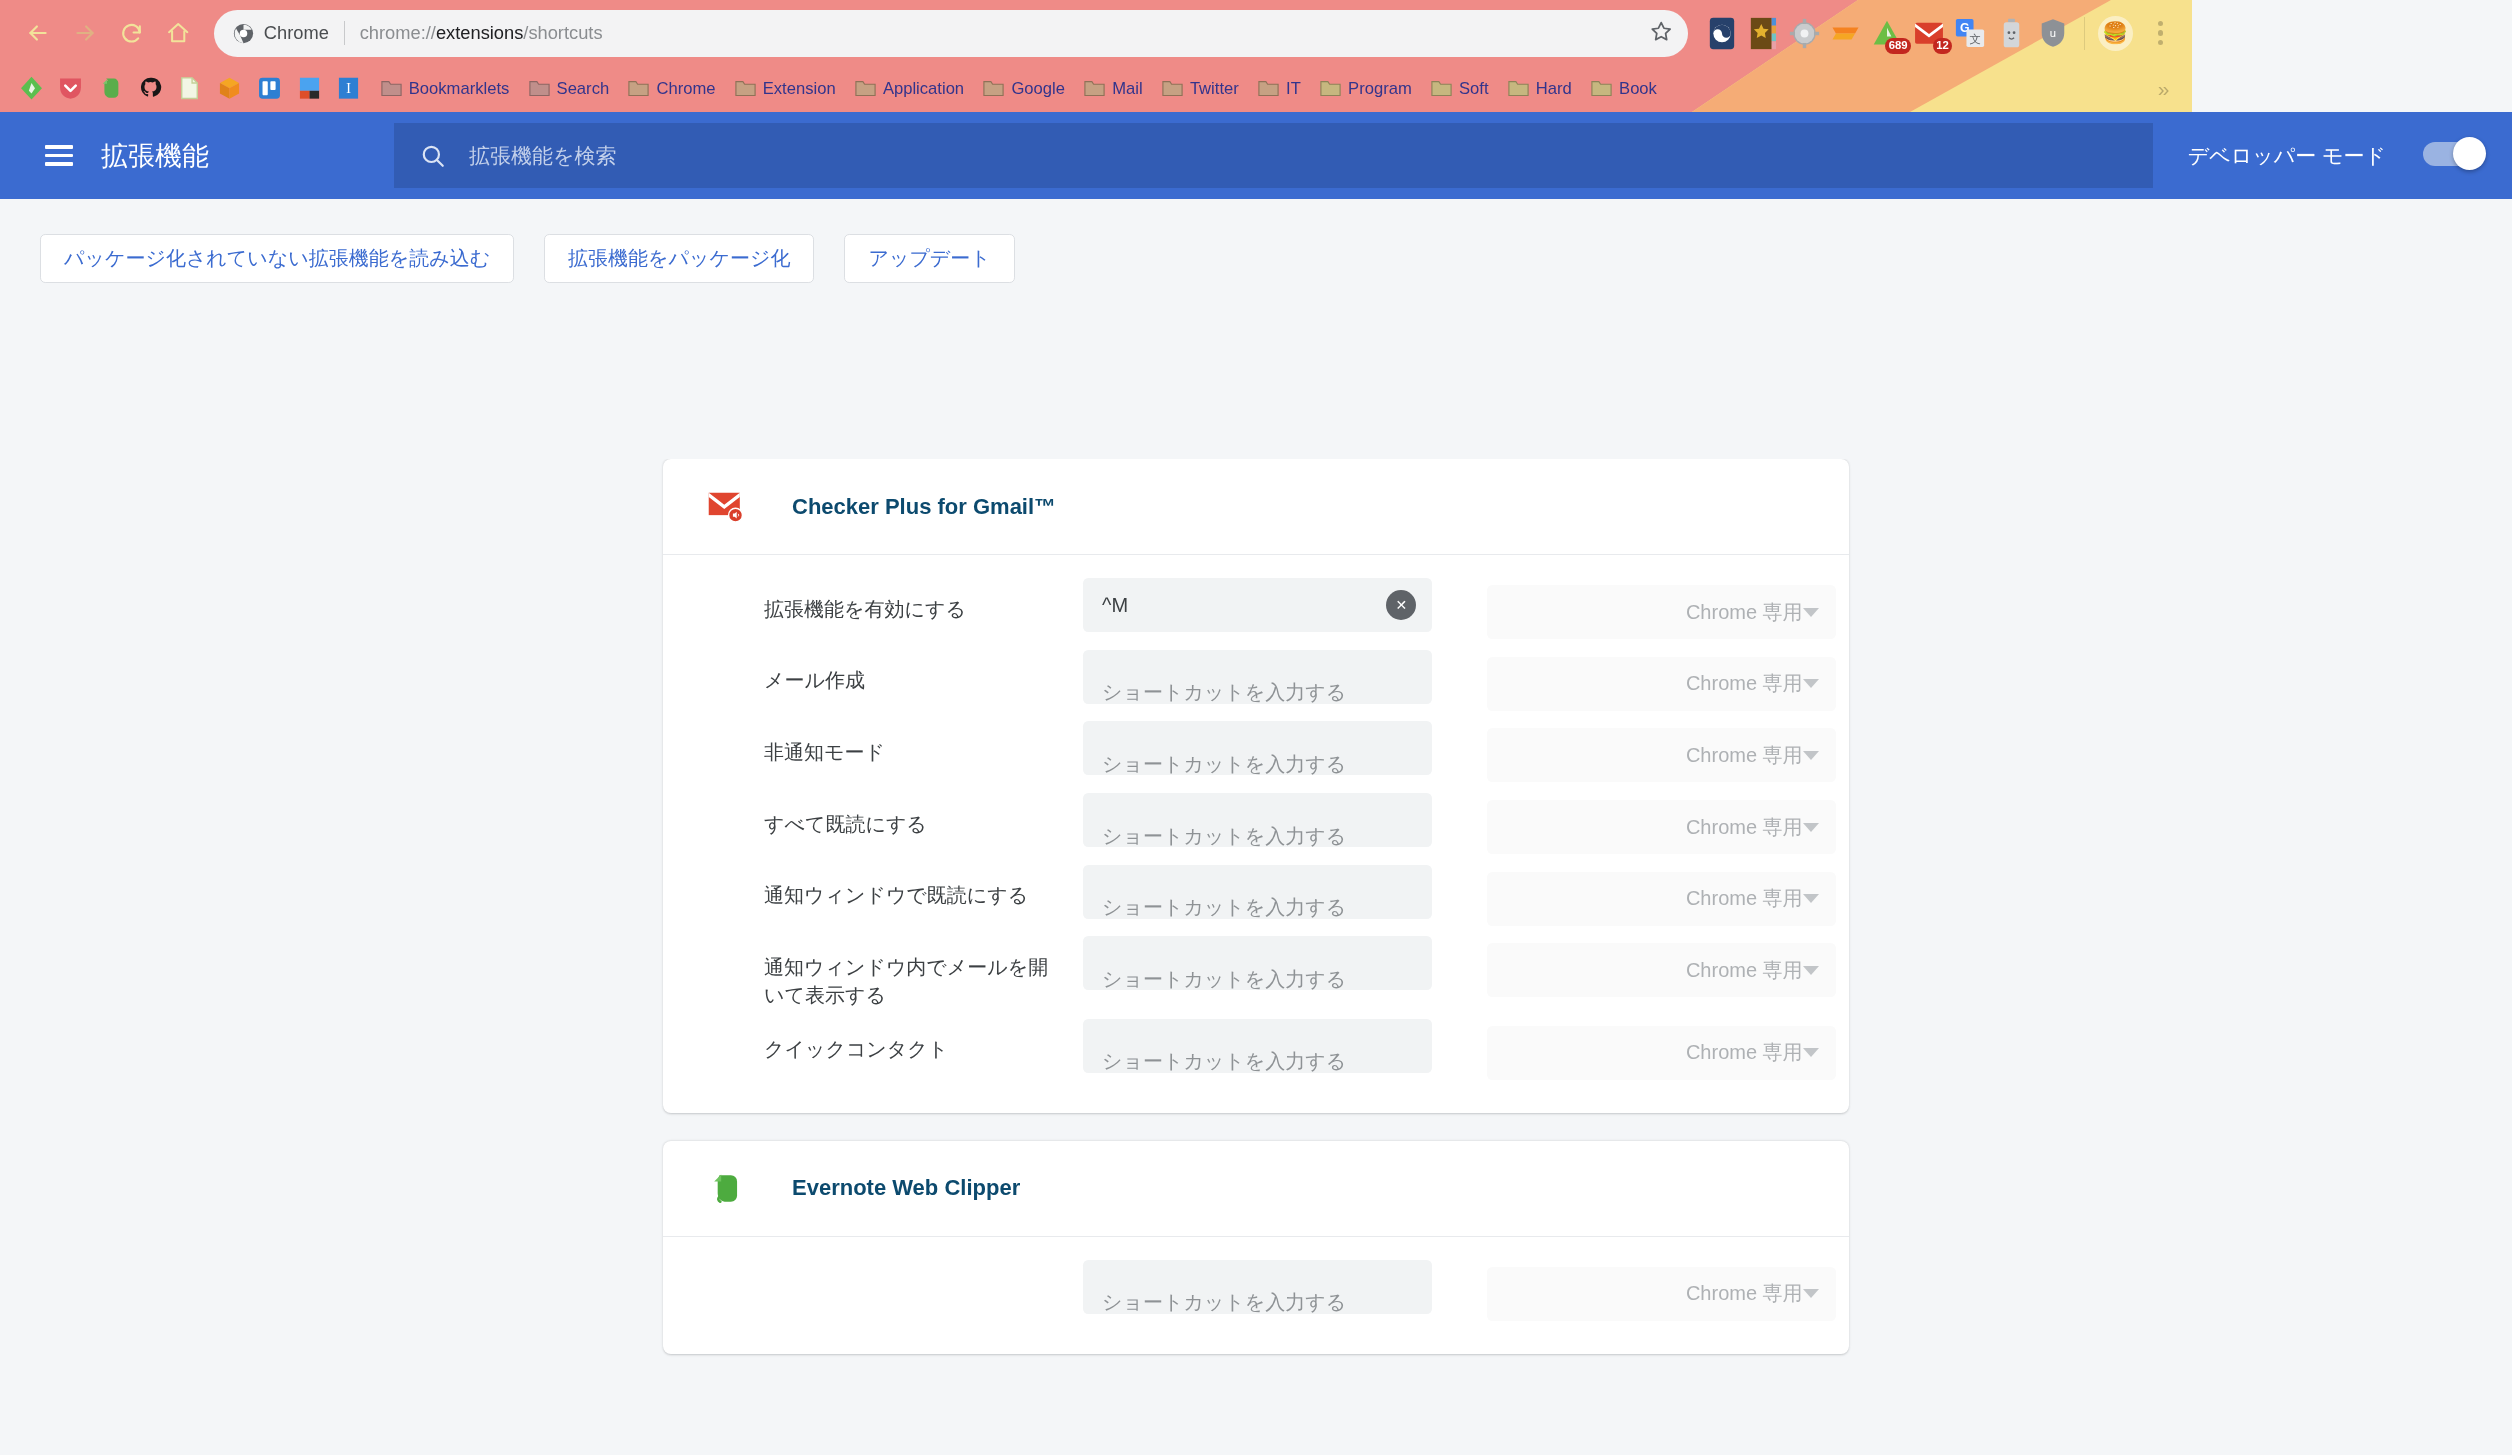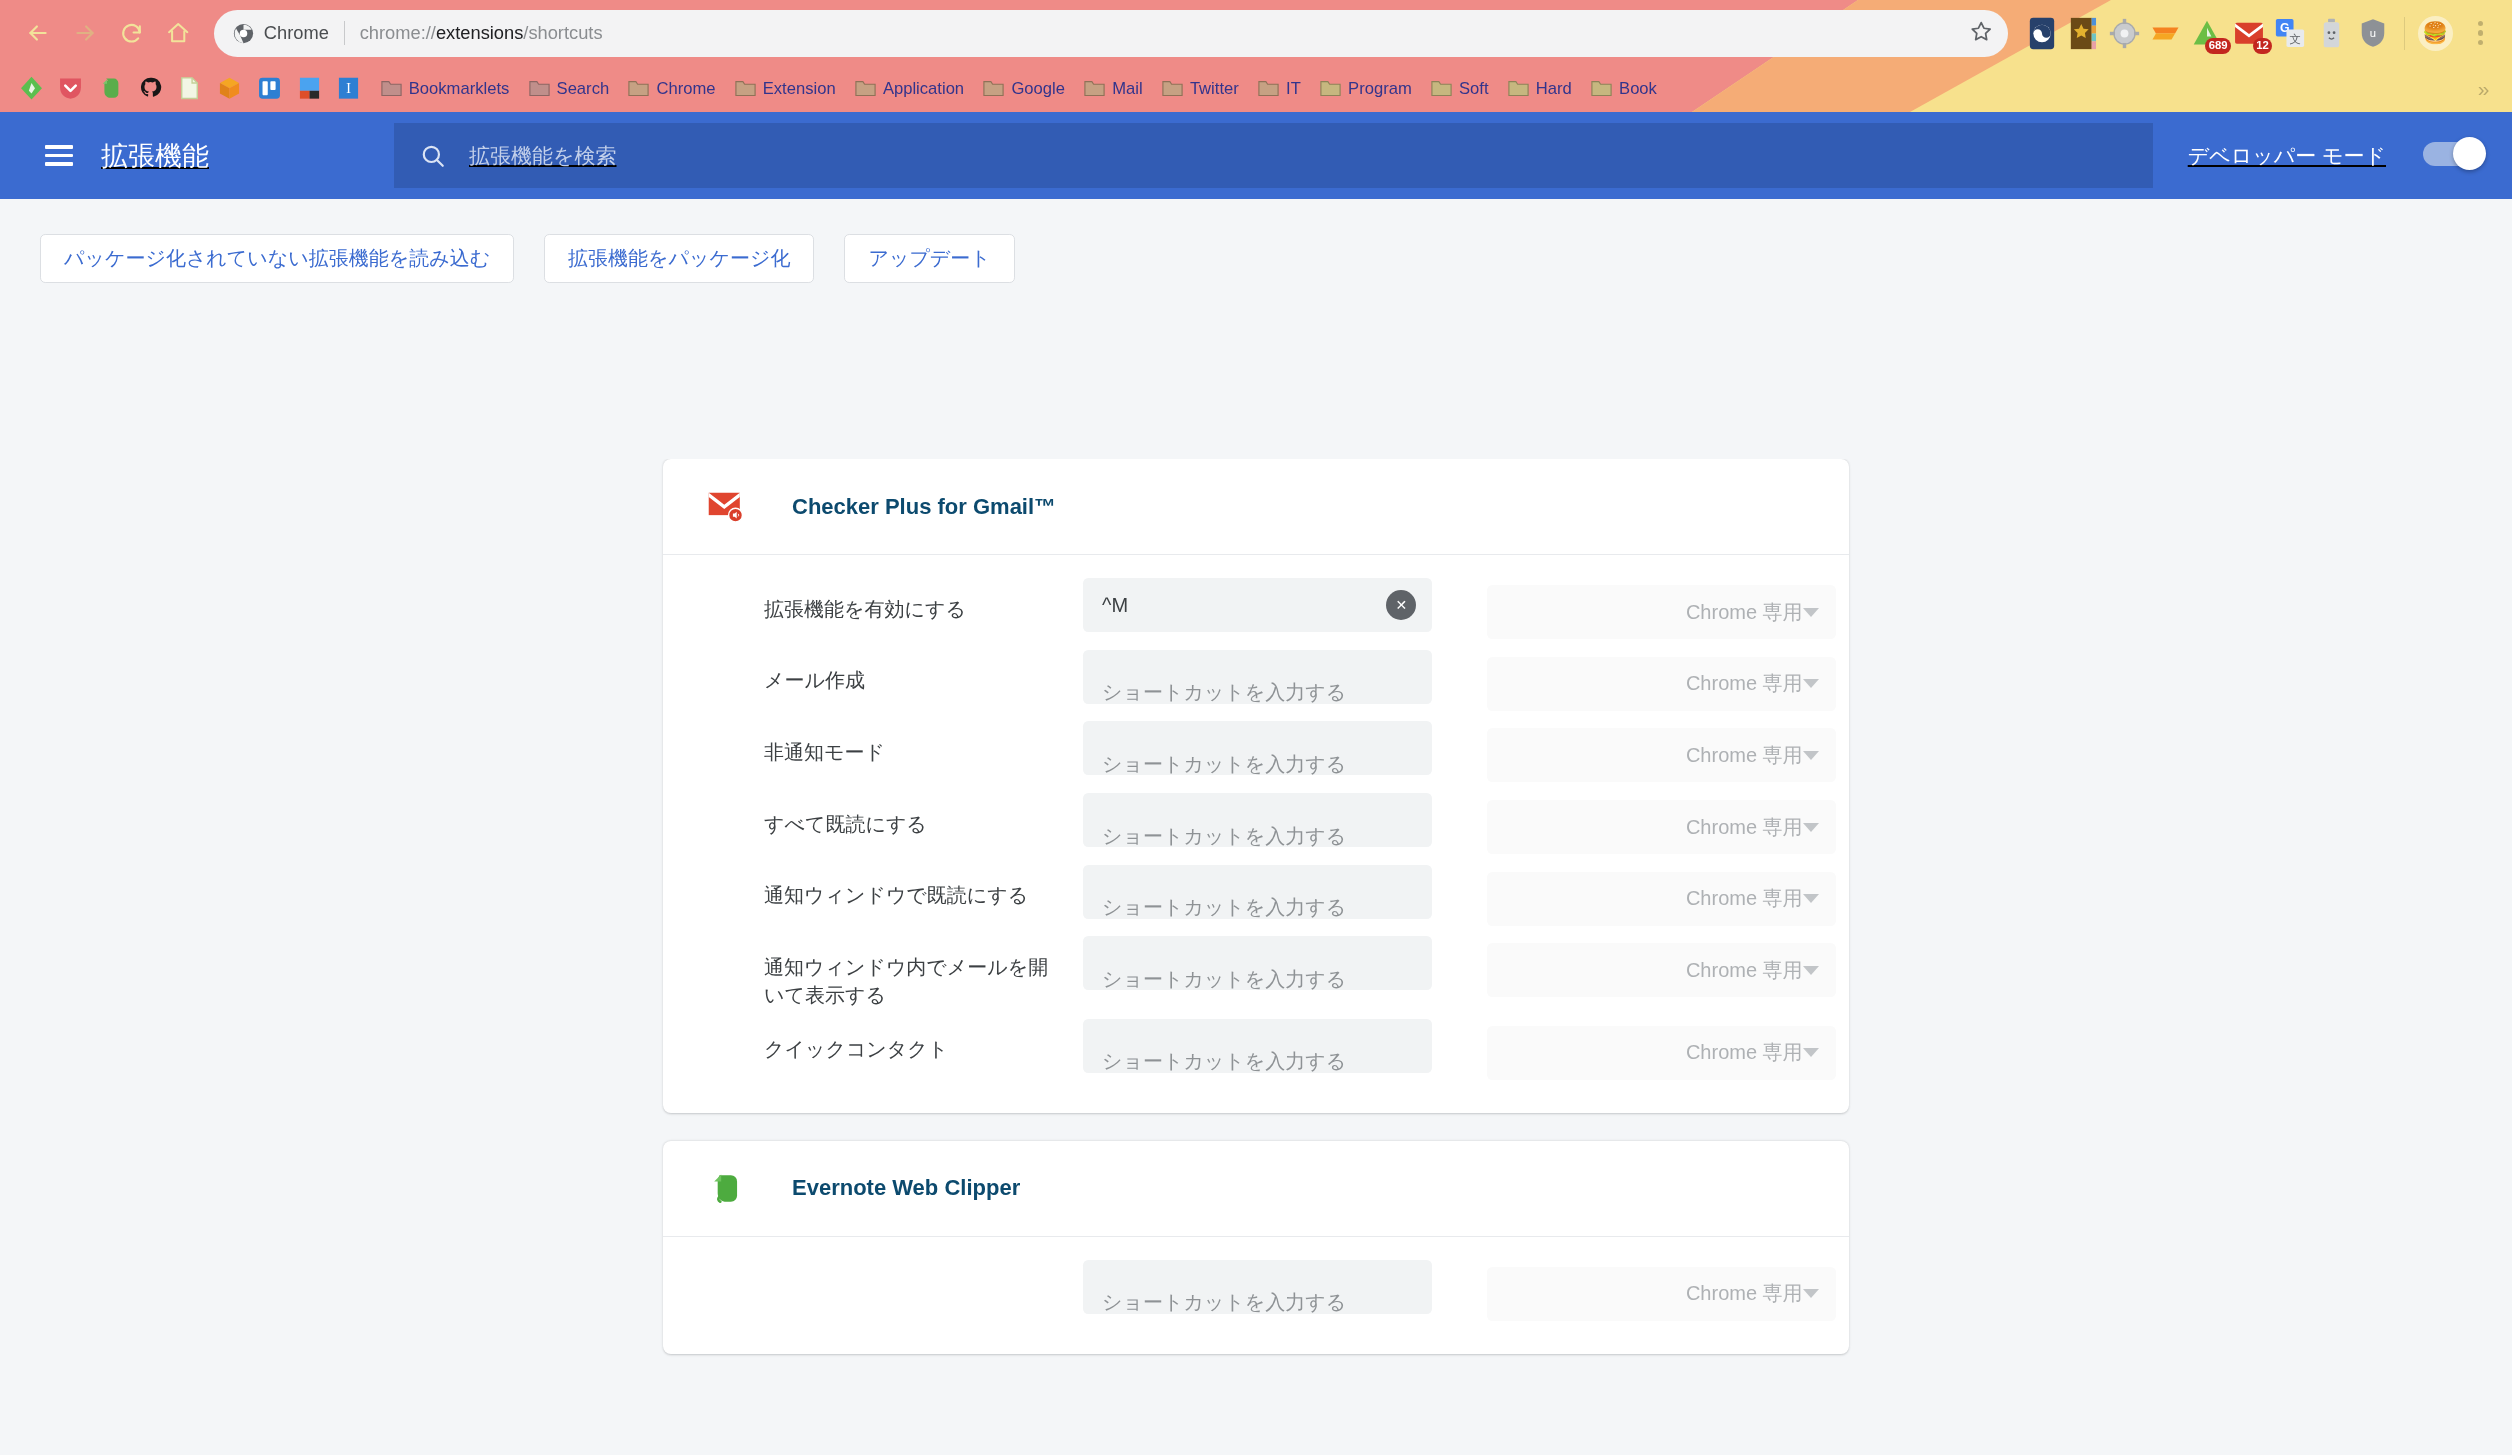--- a/index.html
+++ b/index.html
@@ -9,21 +9,21 @@
     width: 2512px;
     height: 1455px;
     overflow: hidden;
     font-family: "Liberation Sans", "DejaVu Sans", sans-serif;
     background: #f4f6f8;
   }
 
   
   #browser-chrome {
     position: relative;
-    width: 2512px;
+    width: 2192px;
     height: 112px;
     overflow: hidden;
     background: #f0dd88;
   }
   
   .theme-band {
     position: absolute;
     top: 0;
     height: 112px;
     pointer-events: none;
@@ -195,21 +195,20 @@
 
   
   #page { width: 2512px; height: 1343px; background: #f4f6f8; position: relative; }
 
   #ext-toolbar {
     height: 87px;
     background: #3b6bd0;
     display: flex;
     align-items: center;
     padding: 0 30px 0 35px;
-    text-decoration: underline;
   }
   #hamburger {
     width: 47px; height: 47px;
     display: flex; flex-direction: column;
     align-items: center; justify-content: center;
     gap: 5.2px;
     flex: 0 0 auto;
   }
   #hamburger i {
     width: 28px; height: 3.5px; background: #fff; display: block; border-radius: 0.9px;

